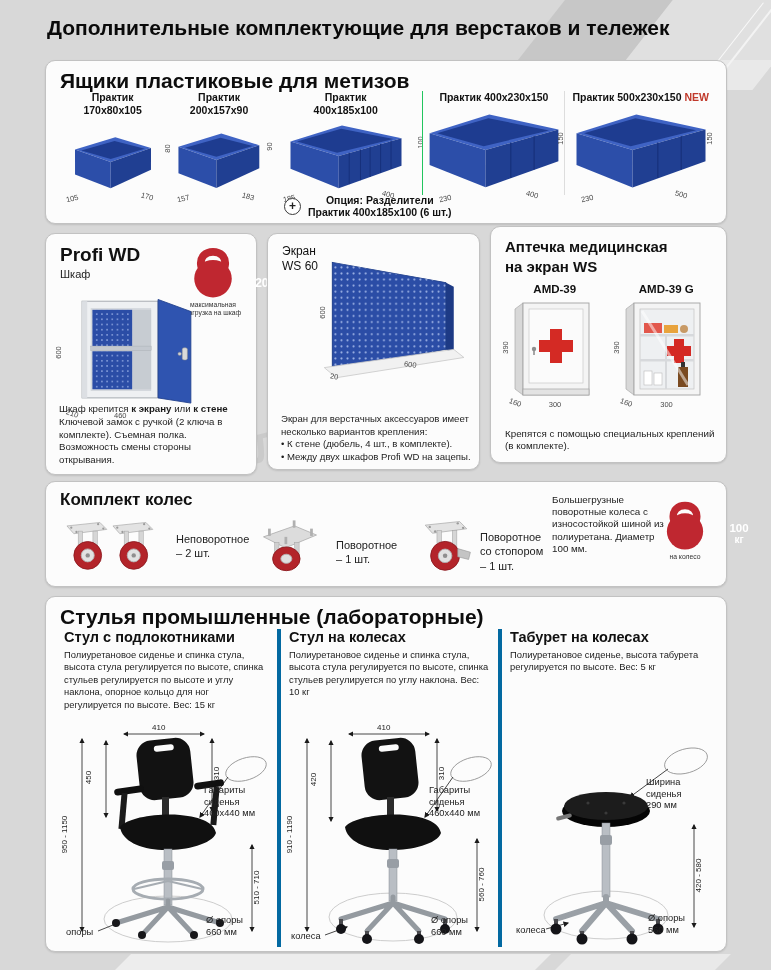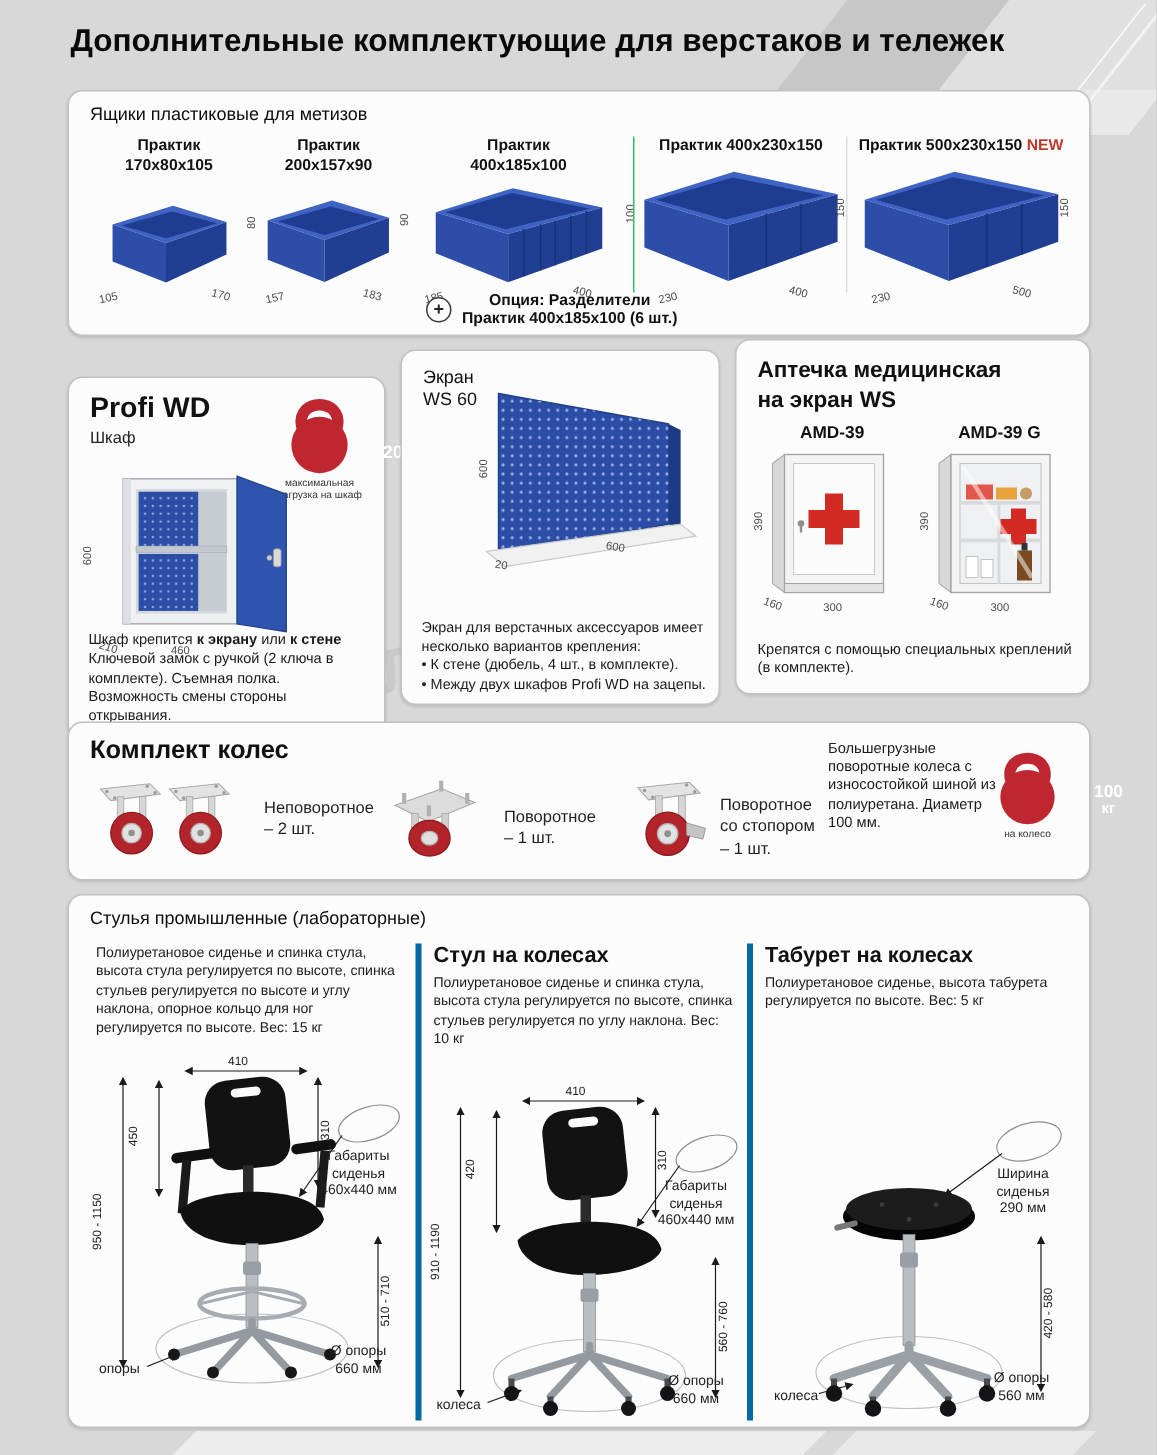--- a/index.html
+++ b/index.html
@@ -15,27 +15,27 @@
   .deco-b1{left:120px;bottom:-6px;width:420px;height:22px;background:rgba(255,255,255,.55);transform:skewX(-45deg)}
   .deco-b2{left:560px;bottom:-6px;width:160px;height:22px;background:rgba(238,238,238,.8);transform:skewX(-45deg)}
   .watermark{position:absolute;font-weight:bold;color:rgba(140,140,140,.18);letter-spacing:4px;
              transform:rotate(-14deg);pointer-events:none;white-space:nowrap}
 
   .page-title{position:absolute;left:47px;top:16px;font-size:21px;font-weight:bold;color:#0a0a0a}
 
   .card{position:absolute;background:#fcfcfc;border:1px solid #c2c2c2;border-radius:10px;
         box-shadow:0 1px 2px rgba(0,0,0,.12)}
   .card-bins   {left:45px;top:60px; width:682px;height:164px}
-  .card-profi  {left:45px;top:251px;width:212px;height:242px}
+  .card-profi  {left:45px;top:233px;width:212px;height:242px}
   .card-screen {left:267px;top:233px;width:213px;height:237px}
   .card-aid    {left:490px;top:226px;width:237px;height:237px}
   .card-wheels {left:45px;top:481px;width:682px;height:106px}
   .card-chairs {left:45px;top:596px;width:682px;height:356px}
 
-  .sec-h{font-size:12px;font-weight:normal;color:#0d0d0d}
+  .sec-h{font-size:21px;font-weight:bold;color:#0d0d0d}
 
   
   .bins-head{position:absolute;left:14px;top:8px}
   .bins-row{position:absolute;left:10px;top:30px;right:10px;bottom:28px;display:flex;justify-content:space-between}
   .bin-col{position:relative;text-align:center}
   .bin-col.b1{width:118px}.bin-col.b2{width:104px}.bin-col.b3{width:160px}
   .bin-col.b4{width:148px;border-left:1px solid #22c55e}.bin-col.b5{width:158px;border-left:1px solid #ddd}
   .bin-label{font-size:10.5px;font-weight:bold;line-height:1.2;height:25px}
   .bin-new{color:#c0392b;margin-left:3px}
   .bin-fig{position:absolute;bottom:2px;left:0;right:0;display:flex;justify-content:center}
@@ -75,21 +75,21 @@
   .ch-head{position:absolute;left:14px;top:8px}
   .ch-cols{position:absolute;left:10px;right:10px;top:32px;bottom:4px;display:flex}
   .ch-col{position:relative;width:221px;padding:0 8px}
   .ch-col + .ch-col{border-left:4px solid #0369a1}
   .ch-title{font-size:14.5px;font-weight:bold;margin-bottom:4px}
   .ch-desc{font-size:9.4px;line-height:1.32;color:#1c1c1c;min-height:74px}
   .ch-fig{position:relative;width:210px;height:222px;margin-top:2px}
   .ch-fig svg{position:absolute;left:0;top:0}
   .fdim{position:absolute;font-size:8px;color:#222;white-space:nowrap}
   .rot{transform:rotate(-90deg)}
-  .call{position:absolute;font-size:9.3px;color:#222;text-align:center;line-height:1.25}
+  .call{position:absolute;font-size:9.3px;color:#222;line-height:1.25}
   .flbl{position:absolute;font-size:9.3px;color:#222}
 </style>
 </head>
 <body>
 
 <div class="page">
 
   <div class="deco deco-tr1"></div>
   <div class="deco deco-tr2"></div>
   <div class="deco deco-line1"></div>
@@ -430,20 +430,21 @@
       </div>
       <div class="kb-cap">на колесо</div>
     </div>
   </div>
 
   <div class="card card-chairs">
     <div class="ch-head sec-h">Стулья промышленные (лабораторные)</div>
     <div class="ch-cols">
 
       <div class="ch-col">
+        <div class="ch-title">Стул с подлокотниками</div>
         <div class="ch-desc">Полиуретановое сиденье и спинка стула, высота стула регулируется по высоте, спинка стульев регулируется по высоте и углу наклона, опорное кольцо для ног регулируется по высоте. Вес: 15 кг</div>
         <div class="ch-fig">
           <svg width="210" height="222" viewBox="0 0 210 222">
             <defs>
               <marker id="ar1" viewBox="0 0 10 10" refX="8" refY="5" markerWidth="7" markerHeight="7" orient="auto-start-reverse">
                 <path d="M0,0 L10,5 L0,10 z" fill="#1a1a1a"></path>
               </marker>
             </defs>
             <ellipse cx="104" cy="194" rx="64" ry="23" fill="none" stroke="#c0c0c0" stroke-width="0.8"></ellipse>
             <ellipse cx="182" cy="44" rx="21" ry="11" fill="none" stroke="#8f8f8f" stroke-width="0.8" transform="rotate(-18 182 44)"></ellipse>

